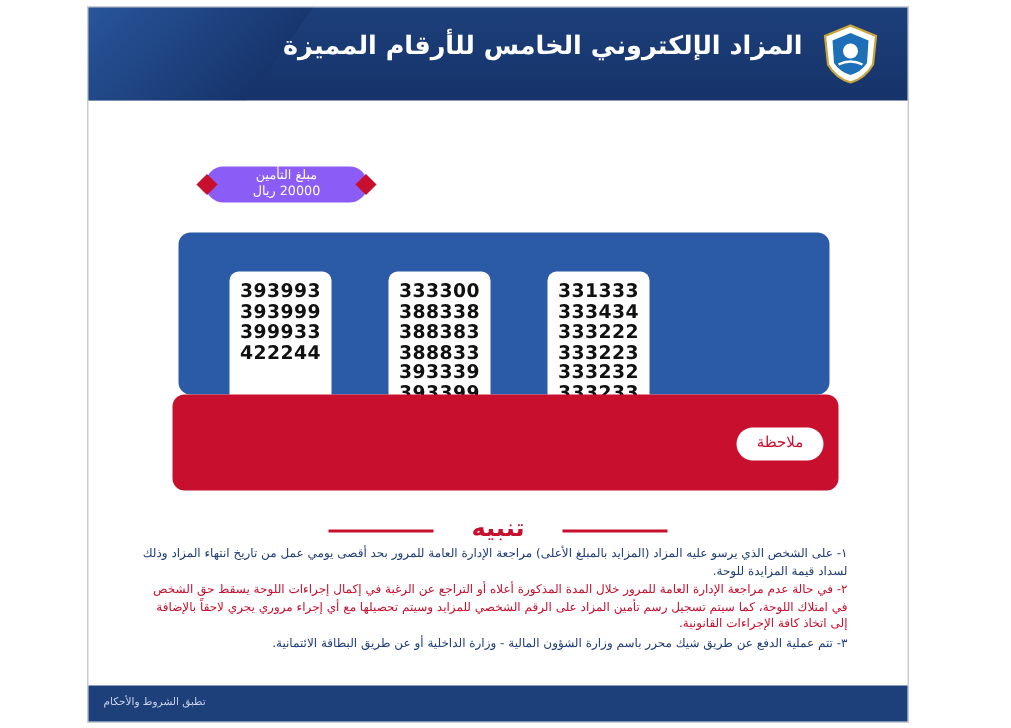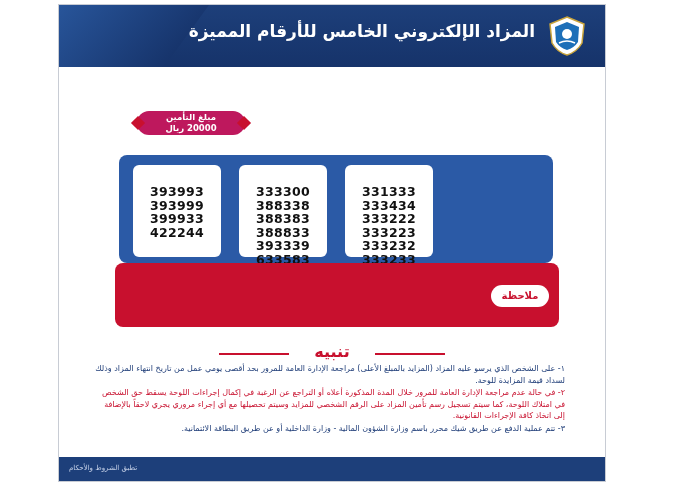--- a/index.html
+++ b/index.html
@@ -4,30 +4,30 @@
 <style>
   html, body { margin:0; padding:0; background:#ffffff; }
   body { width:674px; height:485px; position:relative; overflow:hidden; font-family:"DejaVu Sans", sans-serif; }
   .page { position:absolute; left:58px; top:4px; width:548px; height:478px; background:#ffffff; border:1px solid #c8ccd4; box-sizing:border-box; }
   .header { position:absolute; left:0; top:0; width:546px; height:62px; background:linear-gradient(180deg,#1d3f7a 0%,#16336a 100%); }
   .header .stripe { position:absolute; left:0; top:0; width:150px; height:62px; background:linear-gradient(135deg,#28559a 0%,#16336a 80%); clip-path:polygon(0 0,100% 0,70% 100%,0 100%); }
   .header .title { position:absolute; right:70px; top:16px; color:#ffffff; font-size:17px; font-weight:bold; direction:rtl; white-space:nowrap; letter-spacing:0.2px; }
   .logo { position:absolute; right:18px; top:10px; width:40px; height:42px; }
   .logo svg { width:100%; height:100%; }
   .intro { position:absolute; right:28px; top:68px; width:500px; color:#1f3d78; font-size:10.5px; line-height:15px; direction:rtl; text-align:right; font-weight:bold; }
-  .pill { position:absolute; top:106px; height:24px; border-radius:12px; background:#be185d; color:#fff; text-align:center; font-size:8.5px; line-height:11px; padding-top:1px; box-sizing:border-box; direction:rtl; font-weight:bold; }
+  .pill { position:absolute; top:106px; height:24px; border-radius:12px; background:#8b5cf6; color:#fff; text-align:center; font-size:8.5px; line-height:11px; padding-top:1px; box-sizing:border-box; direction:rtl; font-weight:normal; }
   .pill.start { left:320px; width:108px; }
   .pill.ins { left:78px; width:108px; }
   .pill:before, .pill:after { content:""; position:absolute; top:7px; width:10px; height:10px; background:#c8102e; transform:rotate(45deg); }
   .pill:before { left:-4px; } .pill:after { right:-4px; }
   .numbers { position:absolute; left:60px; top:150px; width:434px; height:108px; background:#2b5aa6; border-radius:8px; }
-  .col { position:absolute; top:10px; width:88px; height:92px; background:#ffffff; border-radius:6px; box-sizing:border-box; padding-top:20px; text-align:center; }
+  .col { position:absolute; top:26px; width:68px; height:92px; background:#ffffff; border-radius:6px; box-sizing:border-box; padding-top:6px; text-align:center; }
   .col div { font-size:12.5px; line-height:13.5px; color:#111; font-weight:bold; letter-spacing:0.3px; }
   .note { position:absolute; left:56px; top:258px; width:444px; height:64px; background:#c8102e; border-radius:8px; }
-  .note .badge { position:absolute; right:10px; top:22px; width:58px; height:22px; background:#fff; border-radius:11px; color:#c8102e; font-size:10px; font-weight:bold; text-align:center; line-height:22px; direction:rtl; }
+  .note .badge { position:absolute; right:10px; top:22px; width:58px; height:22px; background:#fff; border-radius:11px; color:#c8102e; font-size:10px; font-weight:normal; text-align:center; line-height:22px; direction:rtl; }
   .note .text { position:absolute; right:78px; top:10px; width:350px; color:#fff; font-size:10px; line-height:14px; direction:rtl; text-align:right; font-weight:bold; }
   .note .text .hl { color:#ffe27a; }
   .warn-title { position:absolute; left:0; width:546px; top:337px; text-align:center; color:#c8102e; font-size:16px; font-weight:bold; direction:rtl; }
   .warn-title:before, .warn-title:after { content:""; position:absolute; top:11px; width:70px; height:1.5px; background:#c8102e; }
   .warn-title:before { left:160px; } .warn-title:after { right:160px; }
   .terms { position:absolute; right:40px; top:358px; width:470px; color:#1f3d78; font-size:8px; line-height:11.5px; direction:rtl; text-align:right; }
   .terms p { margin:0 0 1px 0; }
   .terms .red { color:#c8102e; }
   .footer { position:absolute; left:0; bottom:0; width:546px; height:24px; background:#1d3f7a; }
   .footer .main { position:absolute; right:150px; top:5px; color:#fff; font-size:10px; font-weight:bold; direction:rtl; }
@@ -65,21 +65,21 @@
       <div>333223</div>
       <div>333232</div>
       <div>333233</div>
     </div>
     <div class="col" style="right:226px;">
       <div>333300</div>
       <div>388338</div>
       <div>388383</div>
       <div>388833</div>
       <div>393339</div>
-      <div>633583</div>
+      <div>393399</div>
     </div>
     <div class="col" style="right:332px;">
       <div>393993</div>
       <div>393999</div>
       <div>399933</div>
       <div>422244</div>
     </div>
   </div>
 
   <div class="note">

